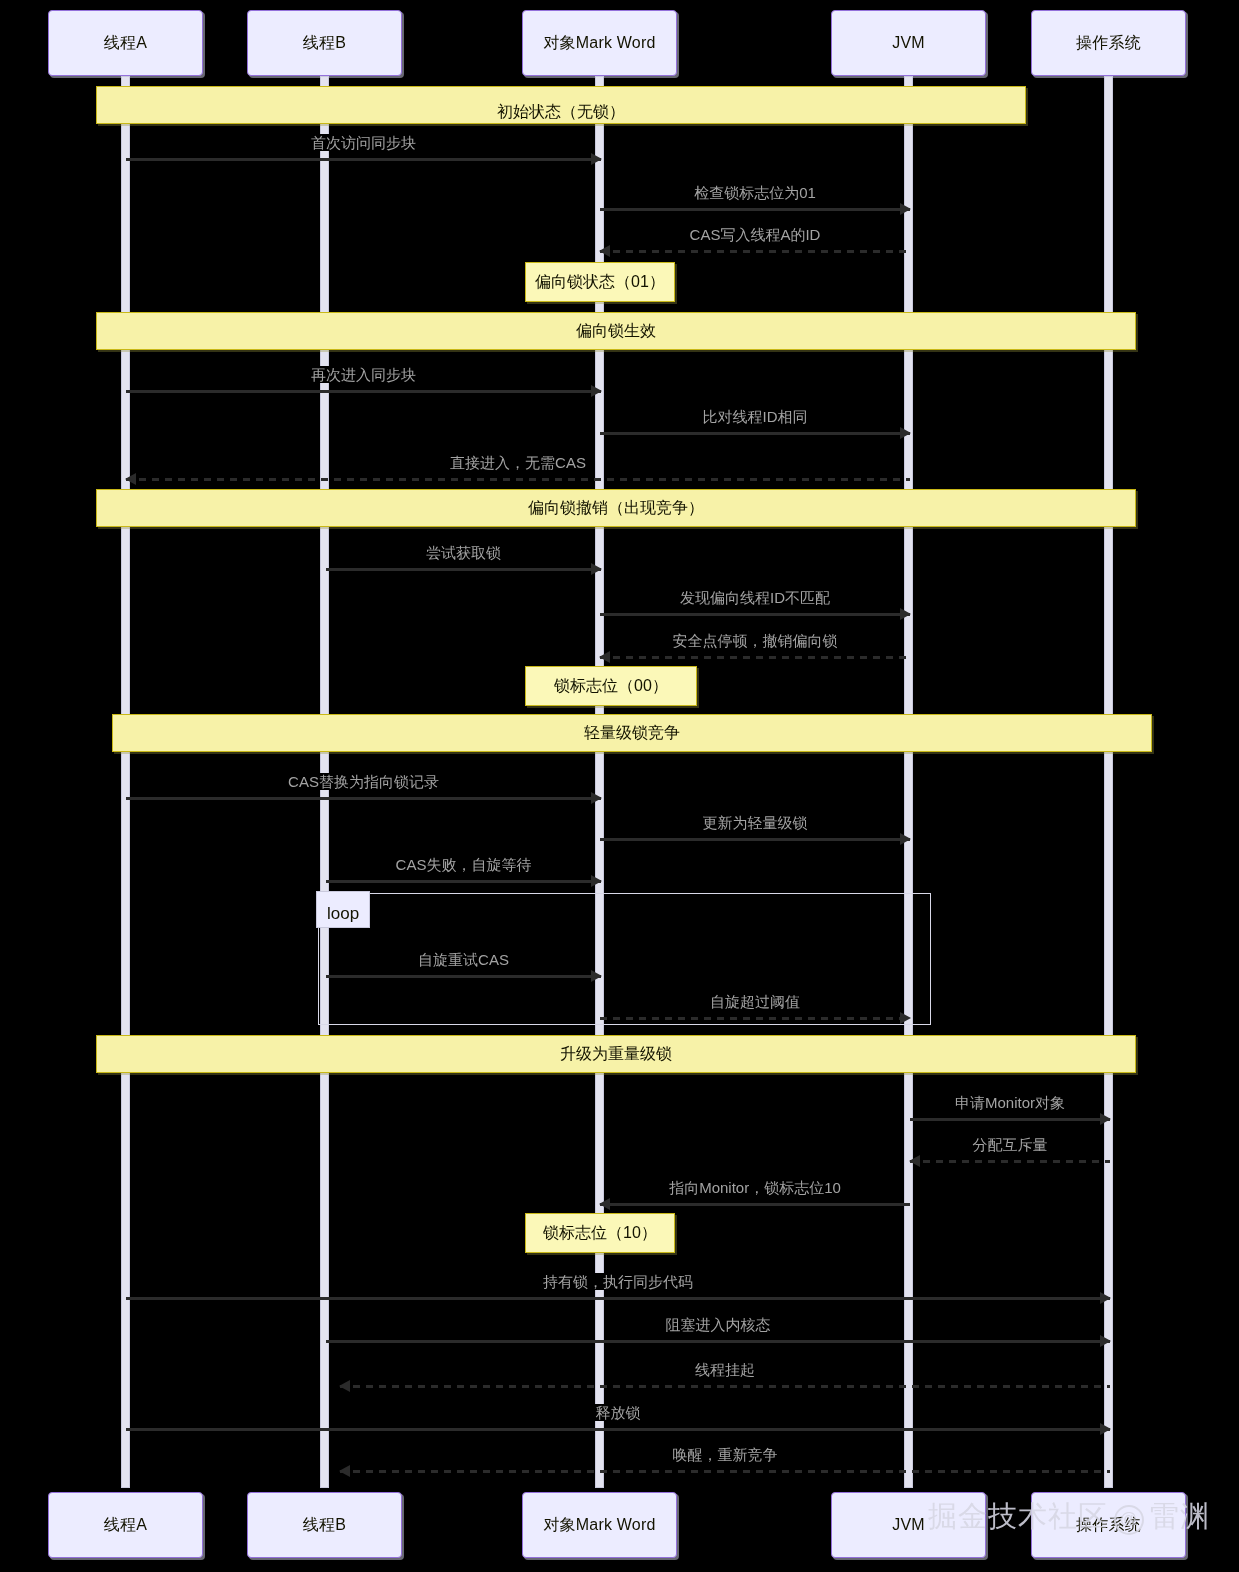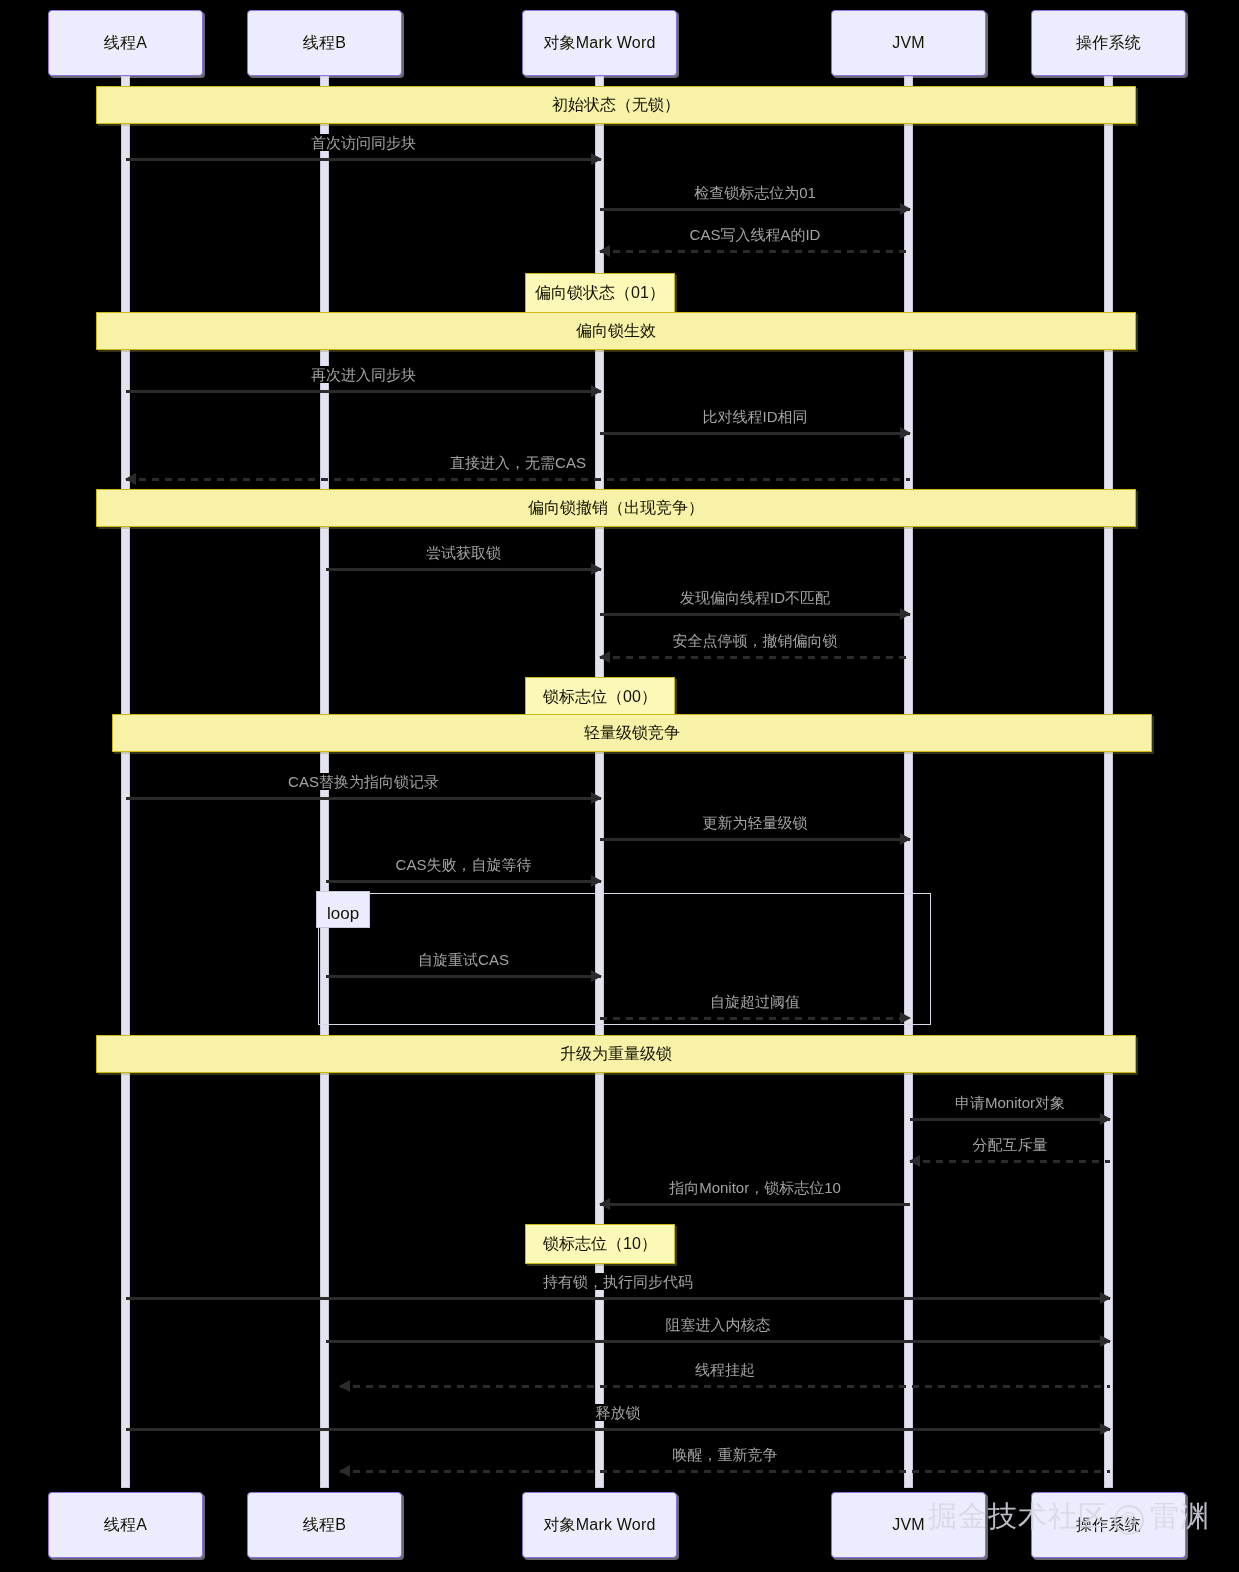--- a/index.html
+++ b/index.html
@@ -43,21 +43,20 @@
 
   
   .note{
     position:absolute;
     background:#FBF8B8;
     border:1.8px solid #C9B817;
     box-shadow:2px 2px 0 rgba(150,145,60,.35);
     display:flex;align-items:center;justify-content:center;
     font-size:16px;color:#131300;
     box-sizing:border-box;
-    margin-top:11px;
   }
 
   
   .frag{
     position:absolute;
     border:1.6px solid #d8d8e8;
     box-sizing:border-box;
     background:transparent;
   }
   .frag-label{
@@ -132,21 +131,21 @@
   <div class="participant" style="left:1031px;top:10px;width:155px;height:66px;">
     <span>操作系统</span>
   </div>
 
   <div class="activation" style="left:121px; top:76px;height:1412px;"></div>
   <div class="activation" style="left:320px; top:76px;height:1412px;"></div>
   <div class="activation" style="left:595px; top:76px;height:1412px;"></div>
   <div class="activation" style="left:904px; top:76px;height:1412px;"></div>
   <div class="activation" style="left:1104px;top:76px;height:1412px;"></div>
 
-  <div class="section" style="left:96px;top:86px;width:1040px;height:38px;">
+  <div class="section" style="left:96px;top:86px;width:930px;height:38px;align-items:flex-end;">
     <span>初始状态（无锁）</span>
   </div>
 
   <div class="msg" style="left:126px;top:158px;width:475px;">
     <div class="line"></div>
     <div class="head r"></div>
     <div class="label"><span>首次访问同步块</span></div>
   </div>
 
   <div class="msg" style="left:600px;top:208px;width:310px;">
@@ -202,21 +201,21 @@
     <div class="head r"></div>
     <div class="label"><span>发现偏向线程ID不匹配</span></div>
   </div>
 
   <div class="msg dashed" style="left:600px;top:656px;width:310px;">
     <div class="line"></div>
     <div class="head l"></div>
     <div class="label"><span>安全点停顿，撤销偏向锁</span></div>
   </div>
 
-  <div class="note" style="left:525px;top:666px;width:150px;height:40px;">
+  <div class="note" style="left:525px;top:666px;width:172px;height:40px;">
     <span>锁标志位（00）</span>
   </div>
 
   <div class="section" style="left:96px;top:714px;width:1040px;height:38px;margin-left:16px;">
     <span>轻量级锁竞争</span>
   </div>
 
   <div class="msg" style="left:126px;top:797px;width:475px;">
     <div class="line"></div>
     <div class="head r"></div>

